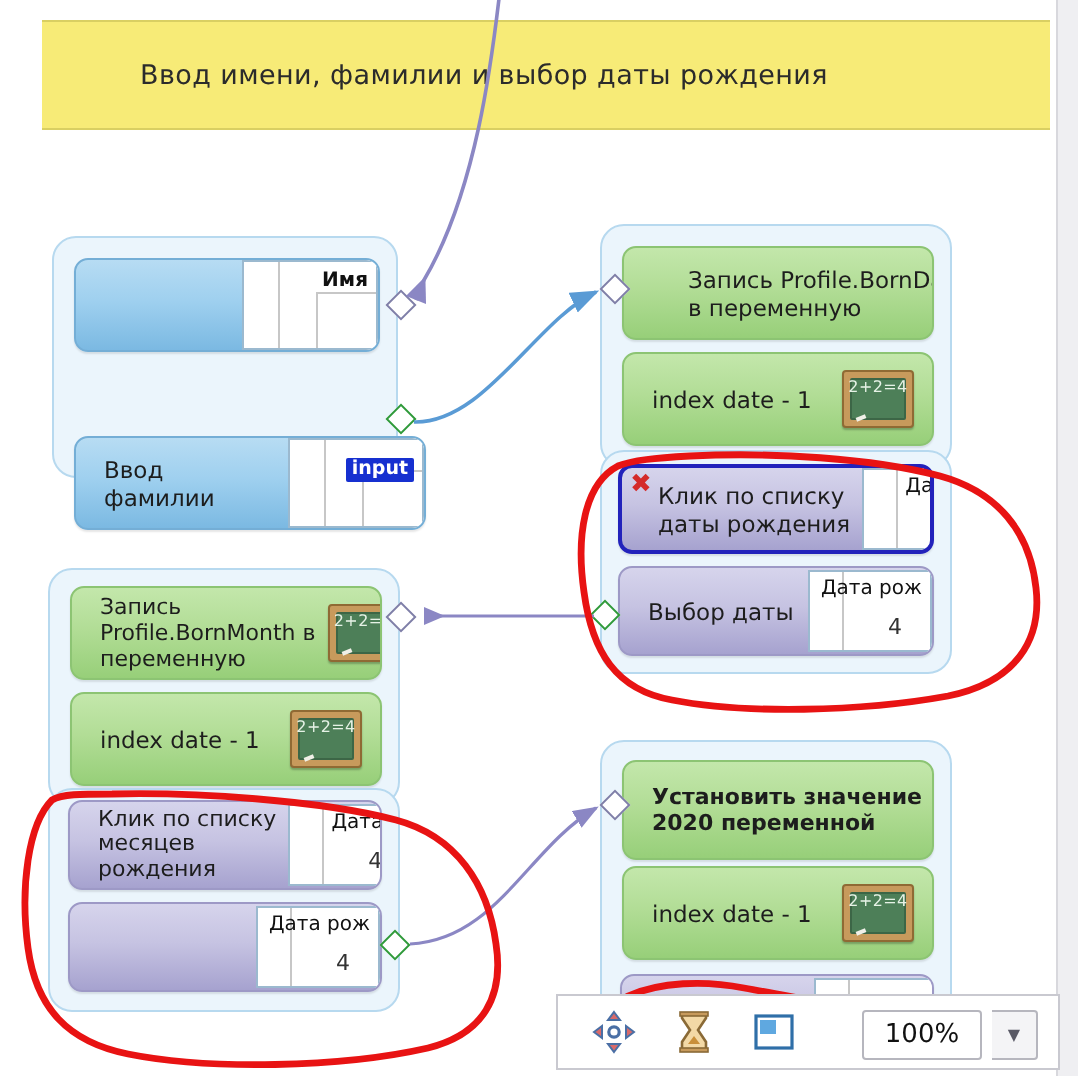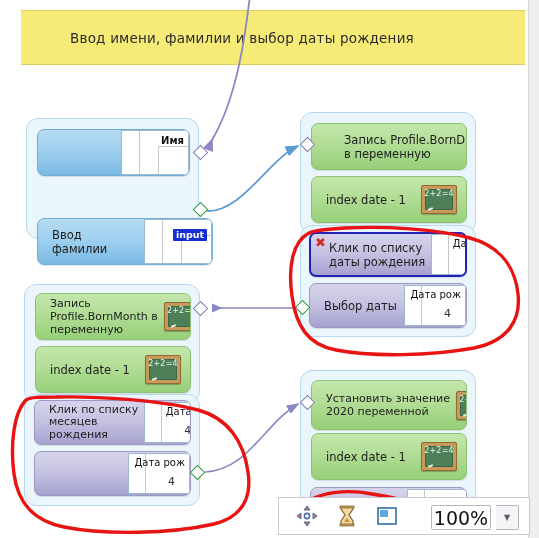--- a/index.html
+++ b/index.html
@@ -155,21 +155,21 @@
     position:absolute;left:278px;top:497px;width:252px;height:38px;
     background:#ffffff;border:1px solid #c9c9d0;
     box-sizing:border-box;
     display:flex;align-items:center;
   }
   .tb-ico{flex:0 0 auto;margin-left:16px;width:24px;height:24px;position:relative;}
   .zoombox{
     position:absolute;right:38px;top:7px;width:58px;height:23px;
     border:1px solid #b6b6be;background:#ffffff;border-radius:2px;
     display:flex;align-items:center;justify-content:center;
-    font-size:19px;color:#111;
+    font-size:13px;color:#111;
   }
   .zoomarrow{
     position:absolute;right:10px;top:7px;width:22px;height:23px;
     border:1px solid #b6b6be;border-left:none;background:#f4f4f6;
     display:flex;align-items:center;justify-content:center;
     font-size:8px;color:#5a5a66;border-radius:0 2px 2px 0;
   }
 </style>
 </head>
 <body>
@@ -292,21 +292,21 @@
       <div class="thumb" style="width:62px;height:41px;">
         <div class="vline"></div>
         <div class="t-head">Дата рож</div>
         <div class="t-num">4</div>
       </div>
     </div>
   </div>
   <div class="diamond green-d" style="left:192px;top:467px;"></div>
 
   <div class="group" style="left:300px;top:370px;width:176px;height:160px;">
-    <div class="item green" style="left:10px;top:9px;width:156px;height:50px;">
+    <div class="item green" style="left:10px;top:9px;width:156px;height:50px;font-weight:bold;">
       <div class="label" style="font-size:11px;line-height:13px;">Установить значение
 2020 переменной</div>
       <div class="spacer"></div>
       <div class="board" style="margin-right:9px;">
         <div class="inner"></div>
         <div class="eq">2+2=4</div>
         <div class="chalk"></div>
       </div>
     </div>
     <div class="item green" style="left:10px;top:62px;width:156px;height:47px;">

